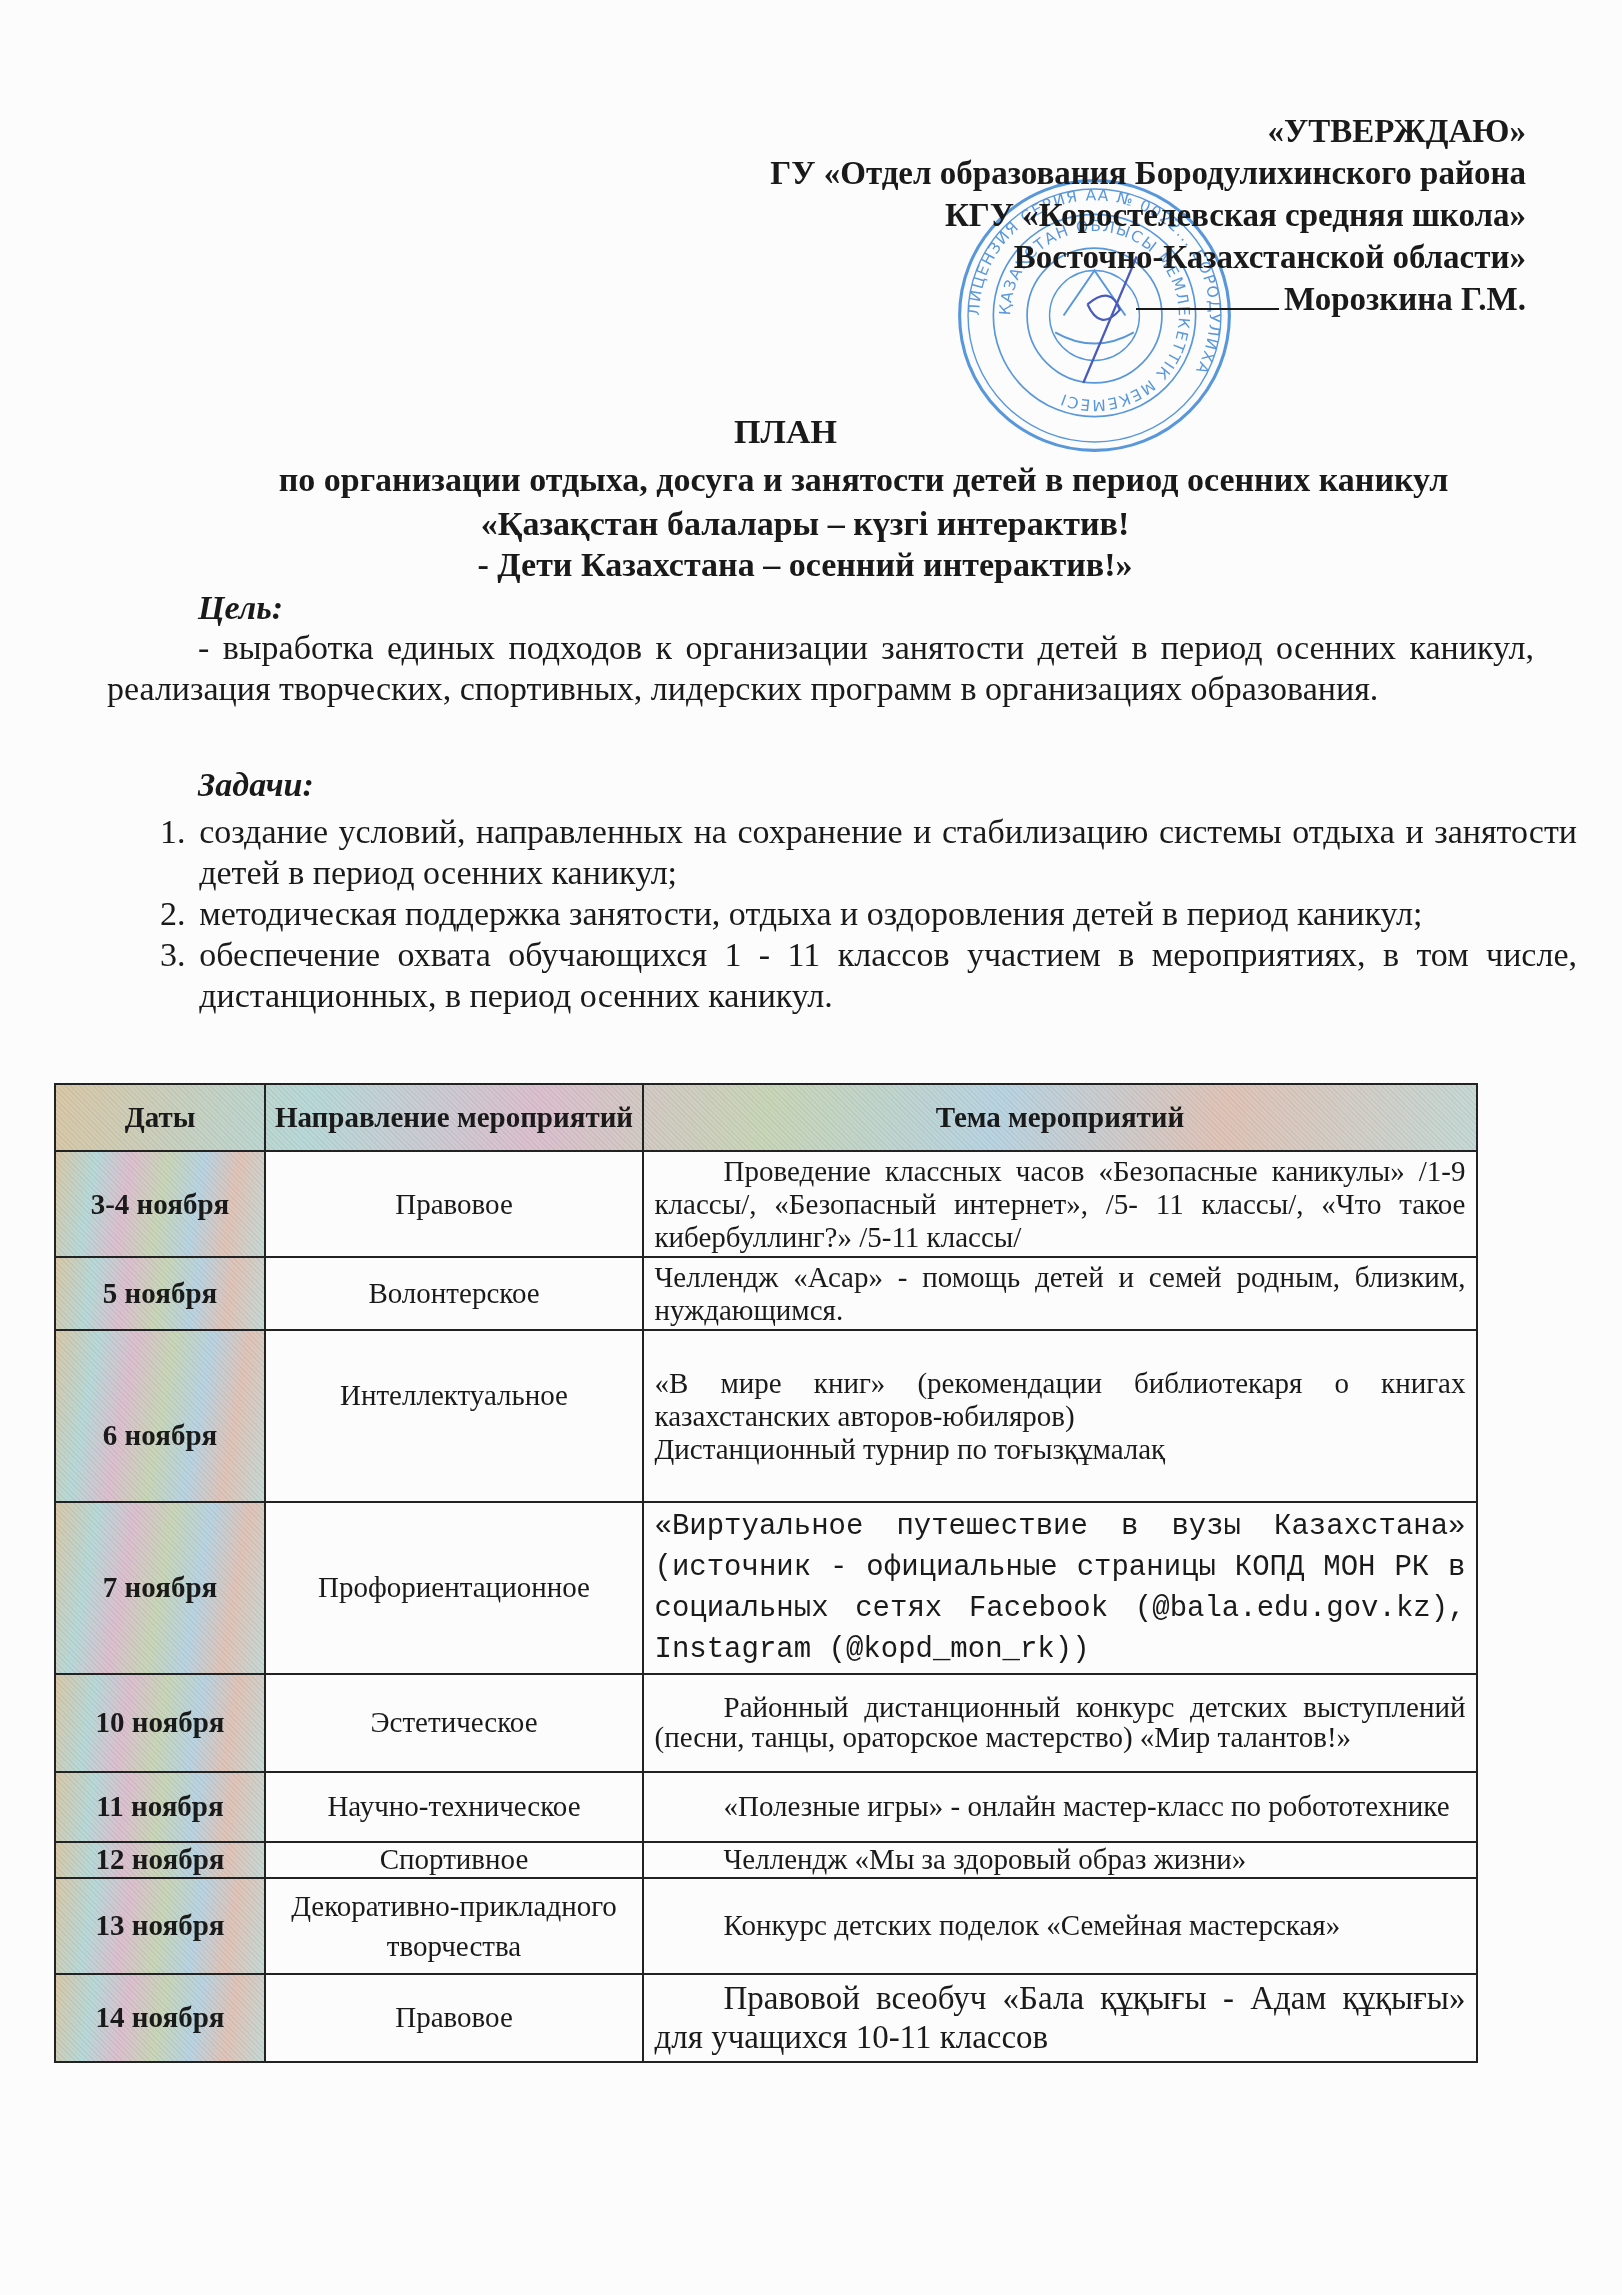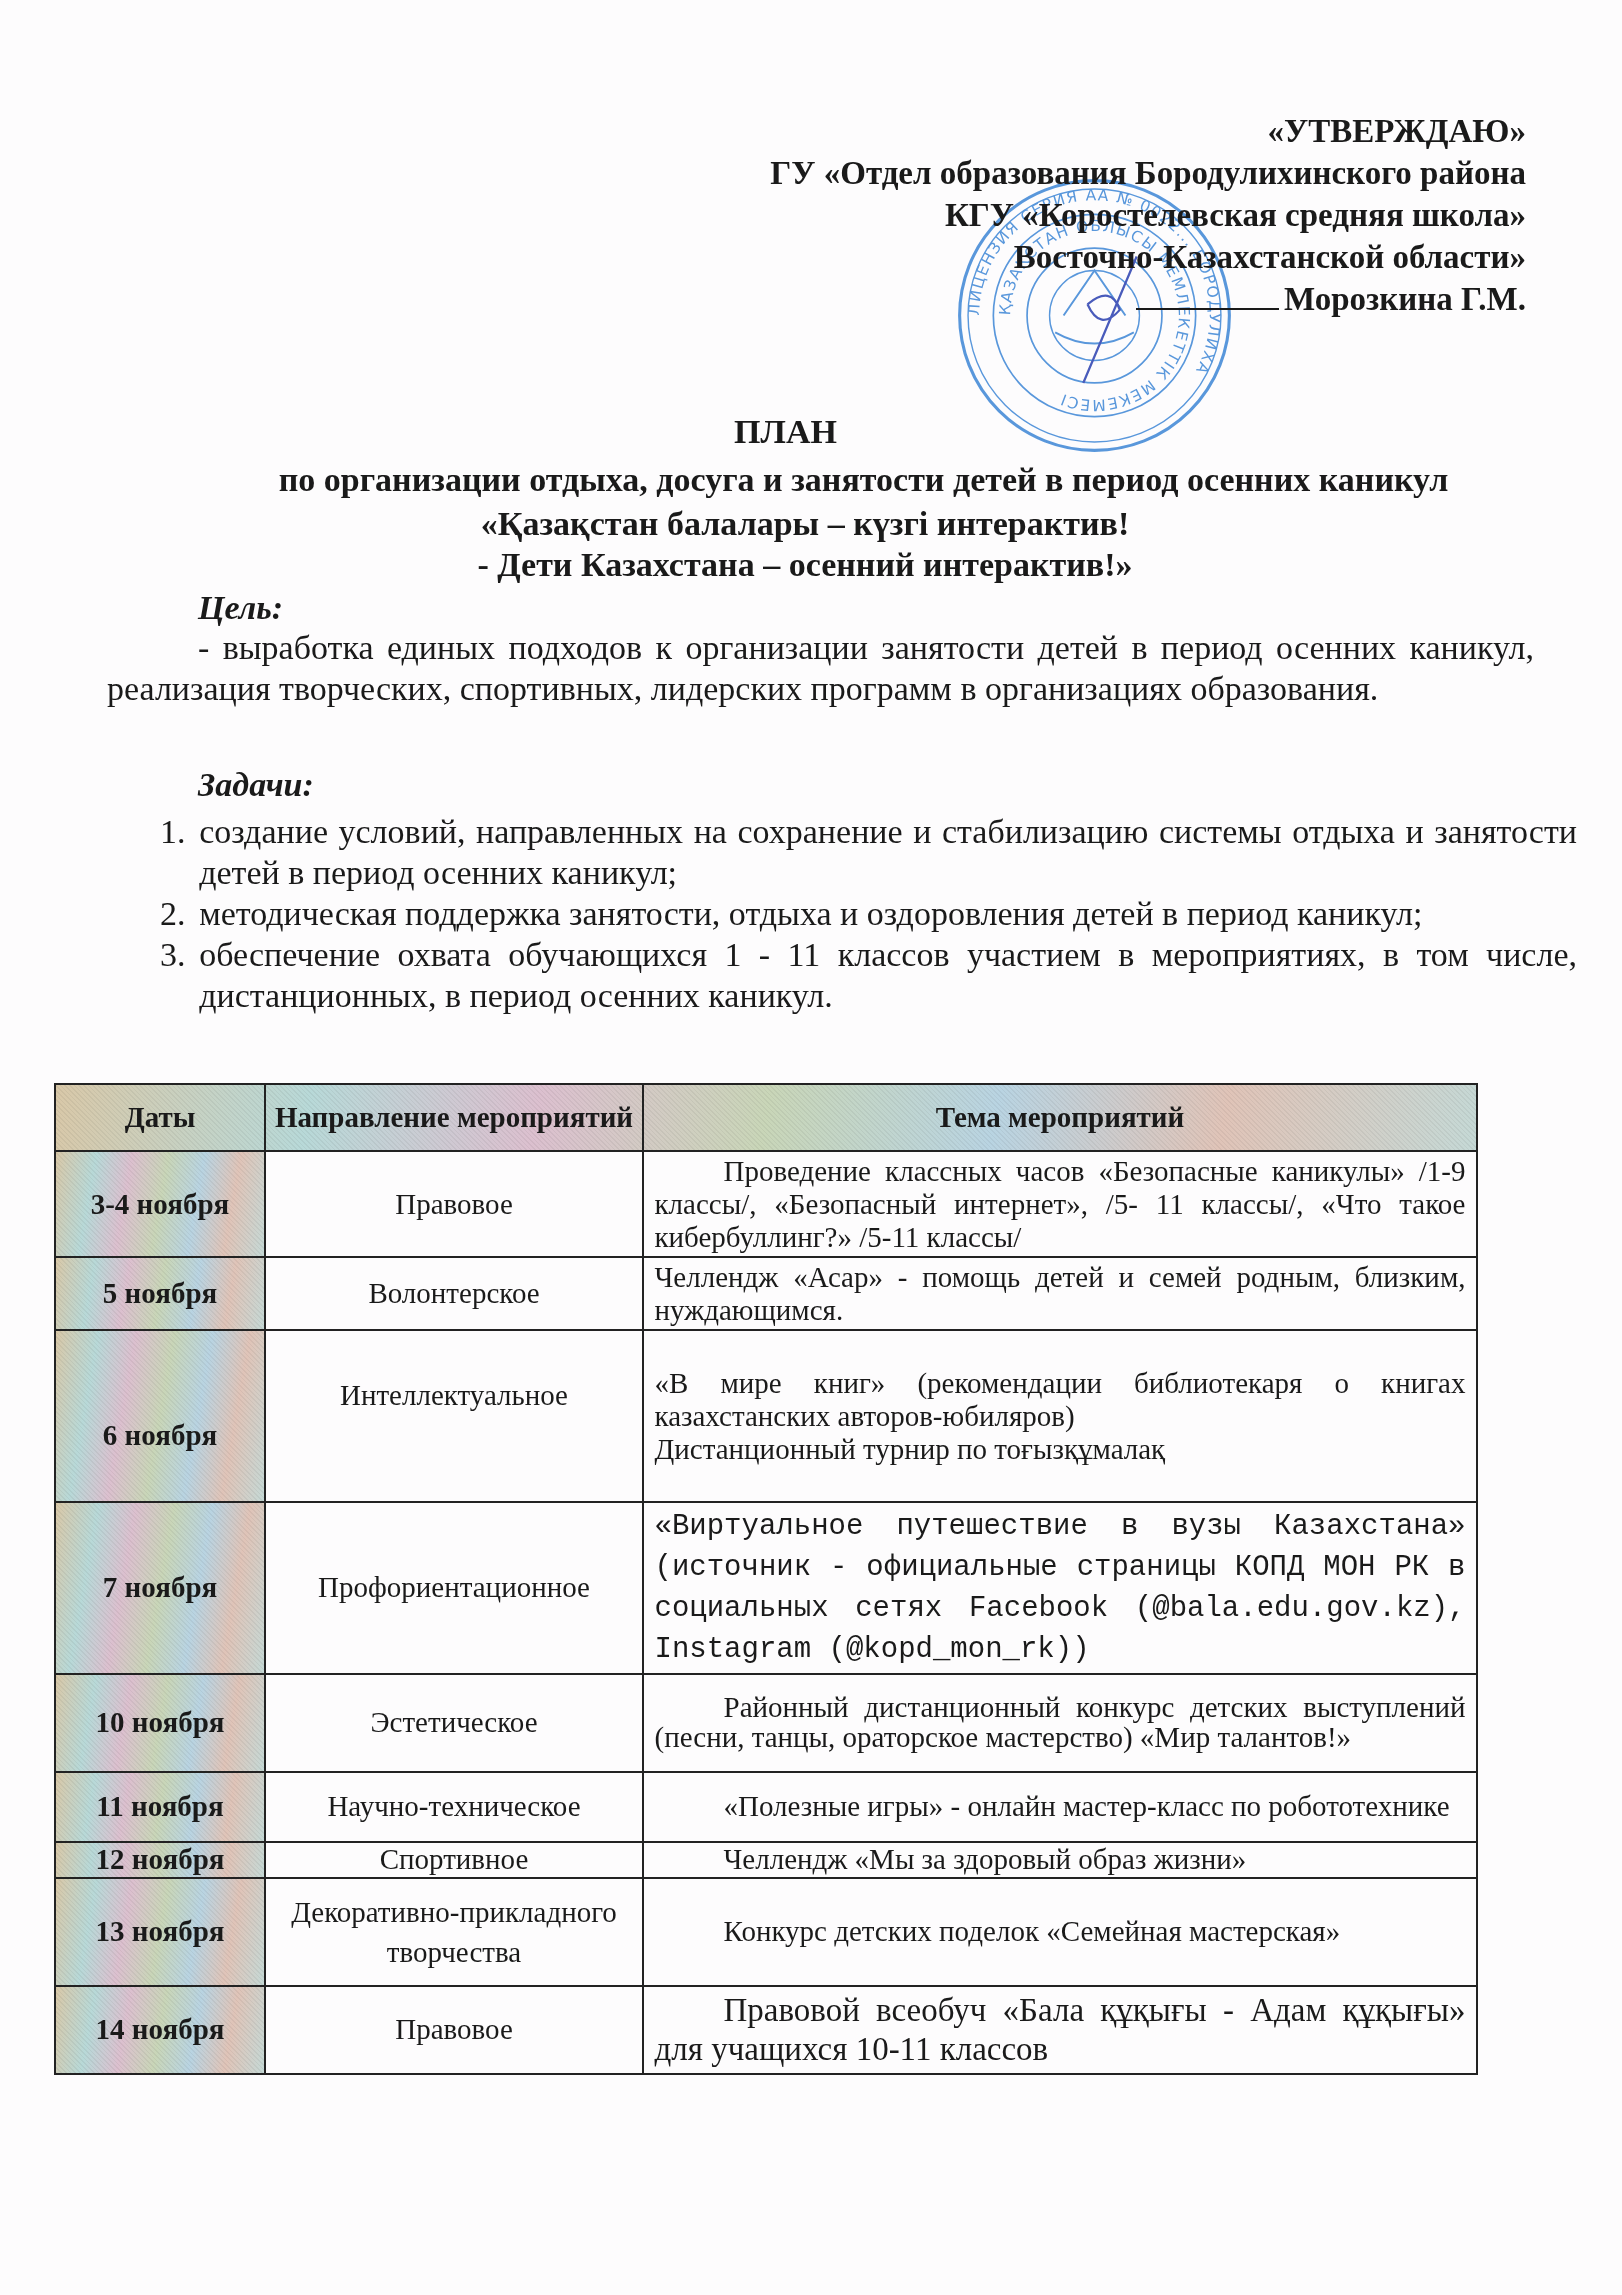--- a/index.html
+++ b/index.html
@@ -123,21 +123,21 @@
   <tr style="height:70px;">
     <td class="date rainbow">11 ноября</td>
     <td class="dir">Научно-техническое</td>
     <td class="topic" style="line-height:29px;"><span class="ind"></span><span>«Полезные игры» - онлайн мастер-класс по робототехнике</span></td>
   </tr>
   <tr style="height:33px;">
     <td class="date rainbow" style="line-height:29px;">12 ноября</td>
     <td class="dir" style="line-height:29px;">Спортивное</td>
     <td class="topic" style="line-height:29px;"><span class="ind"></span><span>Челлендж «Мы за здоровый образ жизни»</span></td>
   </tr>
-  <tr style="height:108px;">
+  <tr style="height:96px;">
     <td class="date rainbow">13 ноября</td>
     <td class="dir" style="line-height:40px;">Декоративно-прикладного творчества</td>
     <td class="topic"><span class="ind"></span><span>Конкурс детских поделок «Семейная мастерская»</span></td>
   </tr>
   <tr style="height:88px;">
     <td class="date rainbow">14 ноября</td>
     <td class="dir">Правовое</td>
     <td class="topic" style="font-size:33px; line-height:39px;"><span class="ind"></span><span>Правовой всеобуч «Бала құқығы - Адам құқығы» для учащихся 10-11 классов</span></td>
   </tr>
 </tbody>

